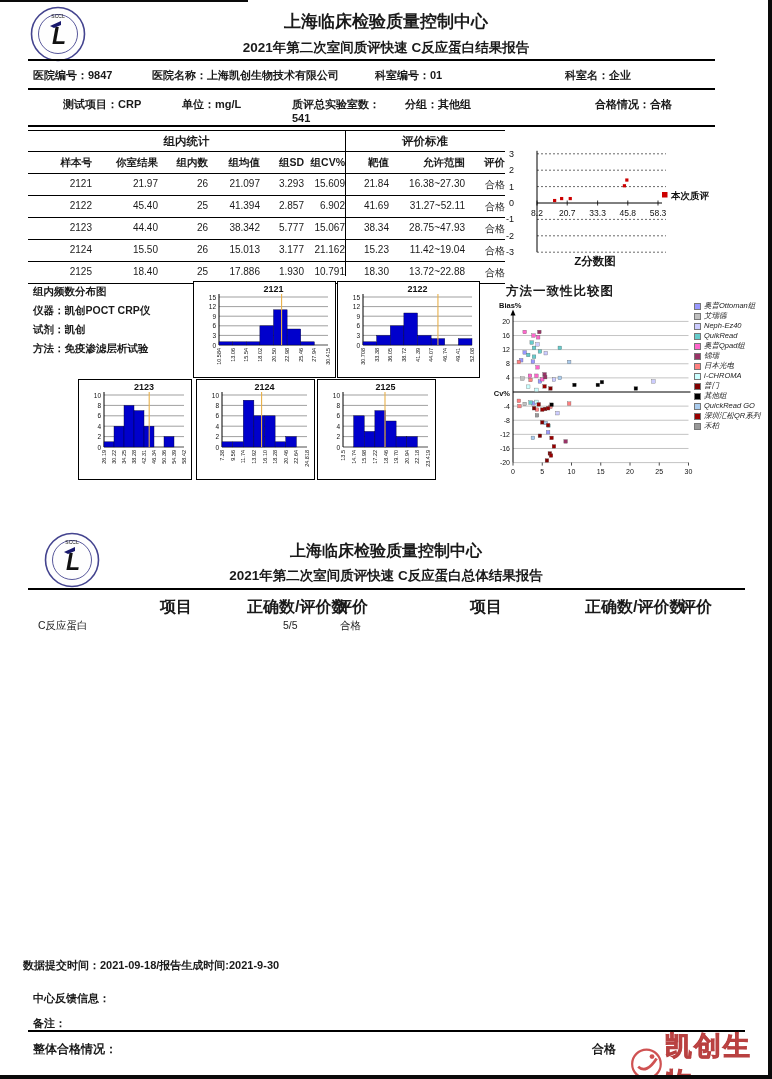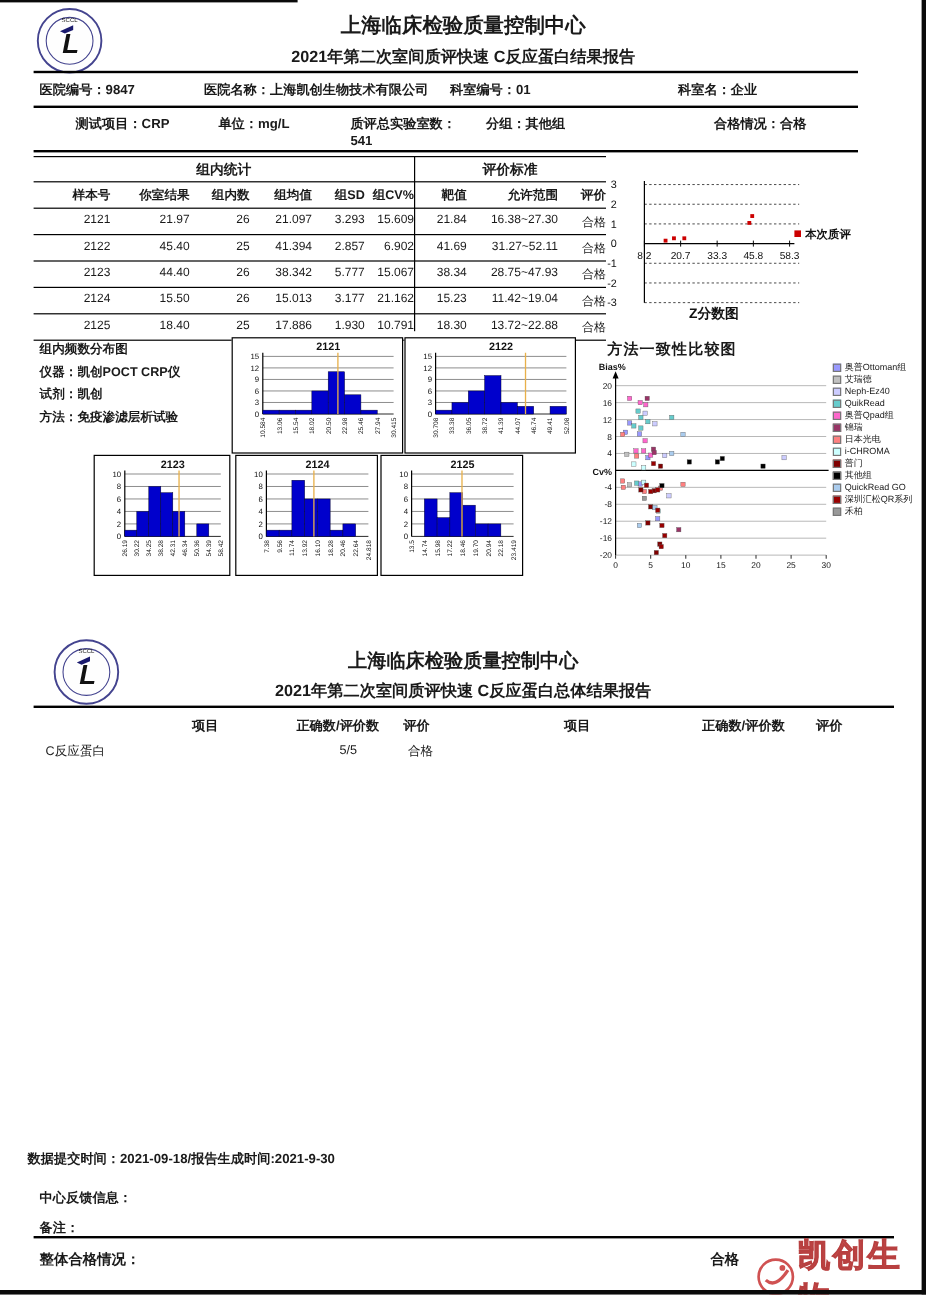--- a/index.html
+++ b/index.html
@@ -17,24 +17,24 @@
   .grp-row .cell{text-align:center;font-weight:bold;font-size:11.5px;padding:3px 0 2px 0;}
   .tbl-row{display:grid;grid-template-columns:64px 66px 50px 52px 44px 41px 44px 76px 40px;border-bottom:1.4px solid #000;}
   .tbl-row .cell{text-align:right;font-size:10px;padding:4px 0 3px 0;}
   .tbl-row.hdr .cell{font-weight:bold;font-size:10.5px;}
   #vdivider{position:absolute;left:345px;top:130px;width:1.3px;height:146px;background:#000;}
   #freq-info{position:absolute;left:33px;top:282px;width:160px;font-size:10.5px;font-weight:bold;line-height:19px;}
   .hist-box{position:absolute;border:1px solid #000;background:#fff;}
   svg text{font-family:"Liberation Sans","DejaVu Sans",sans-serif;fill:#111;}
   #method-title{position:absolute;left:506px;top:283px;font-size:12.5px;font-weight:bold;letter-spacing:1px;}
   #method-legend{position:absolute;left:694px;top:301px;width:76px;}
-  .legend-item{display:flex;align-items:center;margin-bottom:1px;}
+  .legend-item{display:flex;align-items:center;margin-bottom:1px;font-style:italic;}
   .legend-swatch{flex:0 0 5px;width:5px;height:5px;margin:2px 3px 0 0;border:0.5px solid #777;}
   .legend-label{font-size:7.5px;line-height:9px;word-break:break-all;}
-  .sum-hdr{position:absolute;font-size:11px;font-weight:bold;}
+  .sum-hdr{position:absolute;font-size:16px;font-weight:bold;}
   .sum-cell{position:absolute;font-size:10.5px;}
   .foot{position:absolute;font-size:11px;font-weight:bold;}
   #watermark{position:absolute;left:628px;top:1028px;display:flex;align-items:center;opacity:.92;}
   #wm-text{font-size:27px;font-weight:bold;color:#cc4444;letter-spacing:2px;
            -webkit-text-stroke:0.8px #b23030;}
   .scan-edge{position:absolute;background:#0a0a0a;}
 </style>
 </head>
 <body>
 
@@ -47,21 +47,21 @@
     <path d="M 20,20 L 31,15 L 31,19 L 24,22 Z" fill="#1a1a6e"></path>
     <text x="29" y="38" font-size="23" font-weight="bold" font-style="italic" text-anchor="middle" fill="#1a1a6e">L</text>
   </svg>
 
   <div class="abs ctr b fs17" style="top:10px;">上海临床检验质量控制中心</div>
   <div class="abs ctr b fs13" style="top:39px;">2021年第二次室间质评快速 C反应蛋白结果报告</div>
 
   <div class="rule" style="left:28px;top:59px;width:687px;height:2.4px;"></div>
   <div id="info-row1" class="info-row" style="left:33px;top:68px;">
       <div class="info-field" style="width: 119px;"><span>医院编号：</span><span>9847</span></div>
-      <div class="info-field" style="width: 223px; text-align: center;"><span>医院名称：</span><span>上海凯创生物技术有限公司</span></div>
+      <div class="info-field" style="width: 223px;"><span>医院名称：</span><span>上海凯创生物技术有限公司</span></div>
       <div class="info-field" style="width: 190px;"><span>科室编号：</span><span>01</span></div>
       <div class="info-field" style="width: 160px;"><span>科室名：</span><span>企业</span></div>
     </div>
   <div class="rule" style="left:28px;top:88px;width:687px;height:1.6px;"></div>
   <div id="info-row2" class="info-row" style="left:33px;top:97px;margin-left:30px;">
       <div class="info-field" style="width: 119px;"><span>测试项目：</span><span>CRP</span></div>
       <div class="info-field" style="width: 110px;"><span>单位：</span><span>mg/L</span></div>
       <div class="info-field" style="width: 95px; margin-right: 18px;"><span>质评总实验室数：</span><span>541</span></div>
       <div class="info-field" style="width: 190px;"><span>分组：</span><span>其他组</span></div>
       <div class="info-field" style="width: 160px;"><span>合格情况：</span><span>合格</span></div>

